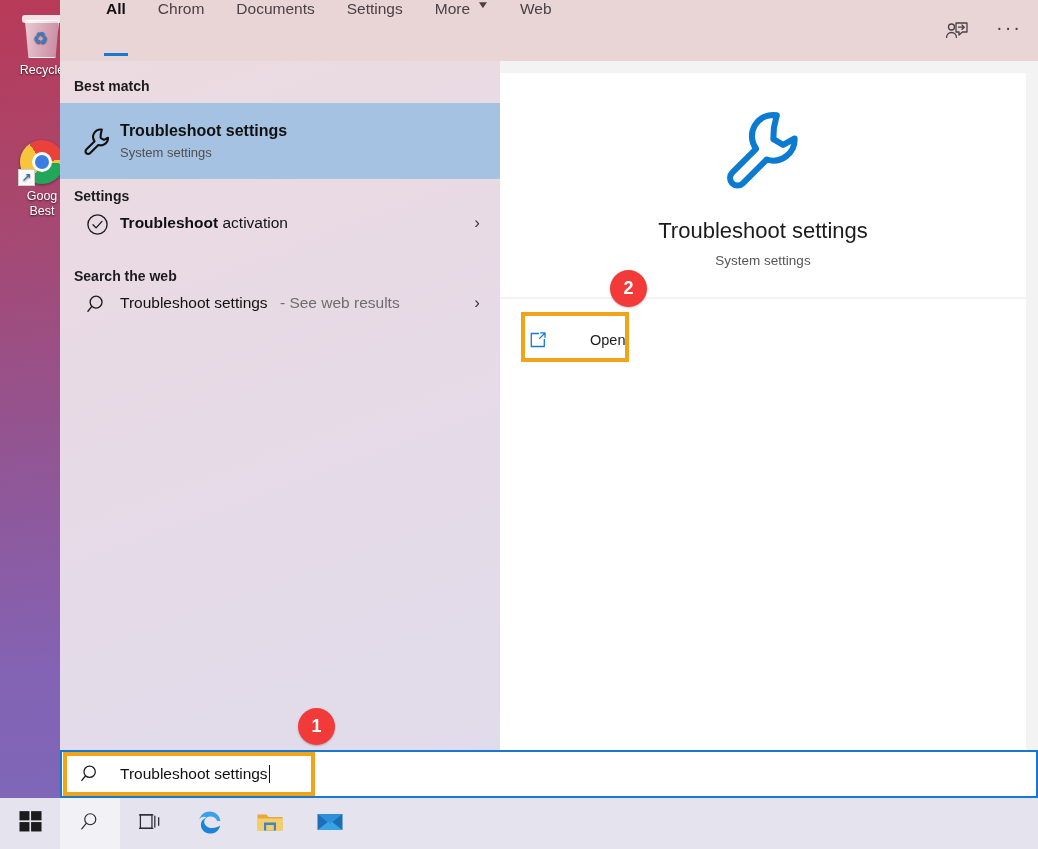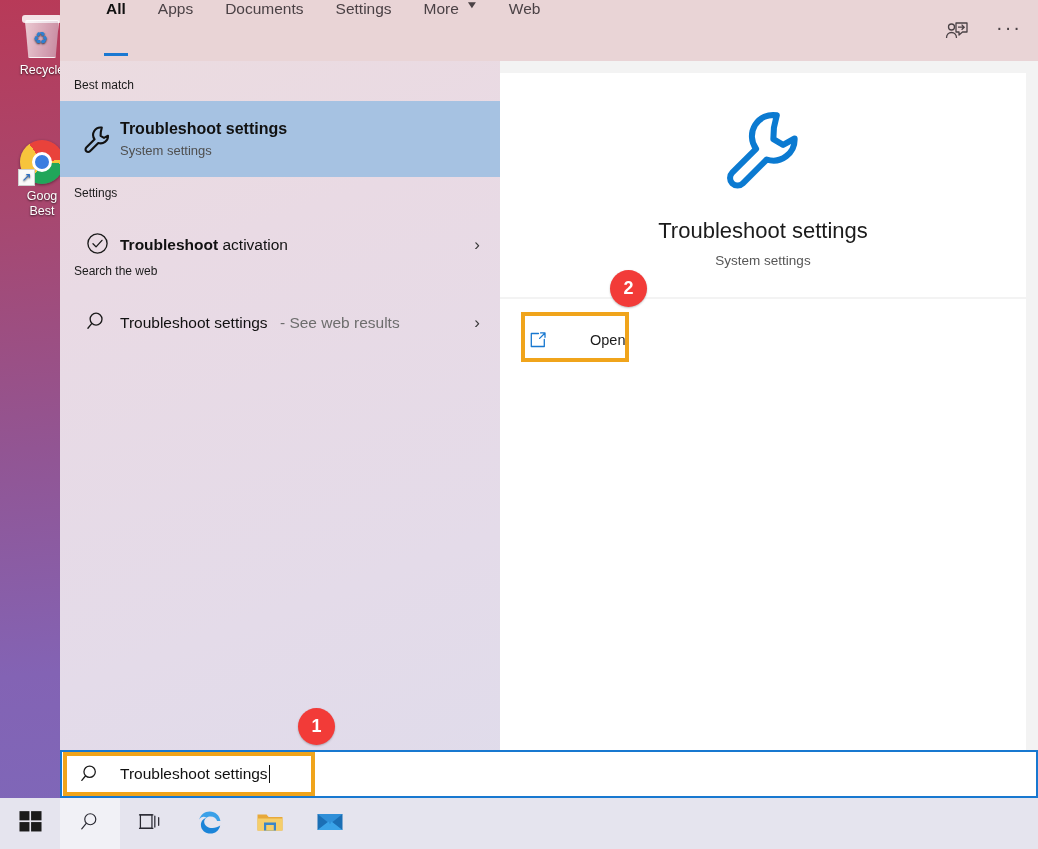--- a/index.html
+++ b/index.html
@@ -116,25 +116,25 @@
 
   
   #body { flex: 1 1 auto; display: flex; min-height: 0; }
 
   
   #results {
     width: 440px; flex: 0 0 440px;
     padding-top: 8px;
   }
   .group-title {
-    font-size: 12px; font-weight: normal; color: #1b1b1b;
+    font-size: 14px; font-weight: bold; color: #1b1b1b;
     padding: 9px 0 9px 14px;
   }
   .row {
-    display: flex; align-items: flex-end;
+    display: flex; align-items: flex-start;
     height: 46px; padding: 0 10px 0 14px;
     cursor: default;
   }
   .row.tall { height: 76px; align-items: center; }
   .row.selected { background: #a6c2e2; }
   .row .ico {
     width: 46px; flex: 0 0 46px;
     display: flex; align-items: center; justify-content: center;
     color: #111;
   }
@@ -238,21 +238,21 @@
     <span>Best</span>
   </div>
 
   <div id="panel">
 
     <div id="tabbar">
       <div class="tab active">
         <span>All</span>
       </div>
       <div class="tab">
-        <span>Apps</span>
+        <span>Chrom</span>
       </div>
       <div class="tab">
         <span>Documents</span>
       </div>
       <div class="tab">
         <span>Settings</span>
       </div>
       <div class="tab">
         <span>More</span>
         <span class="caret">▼</span>

